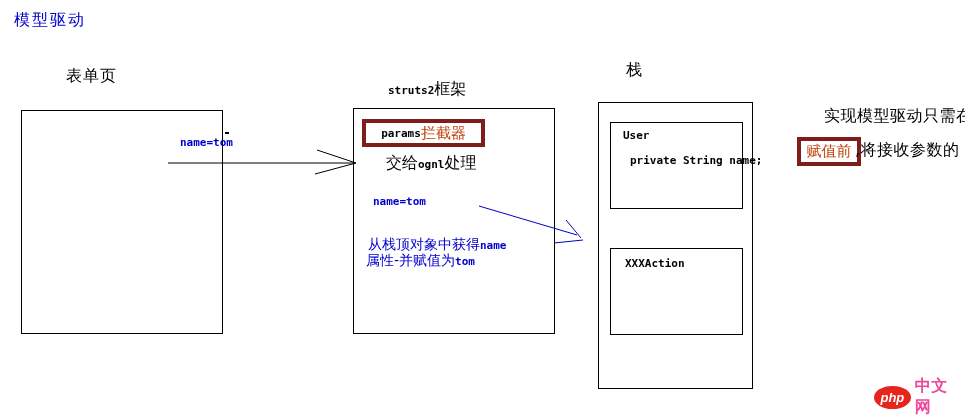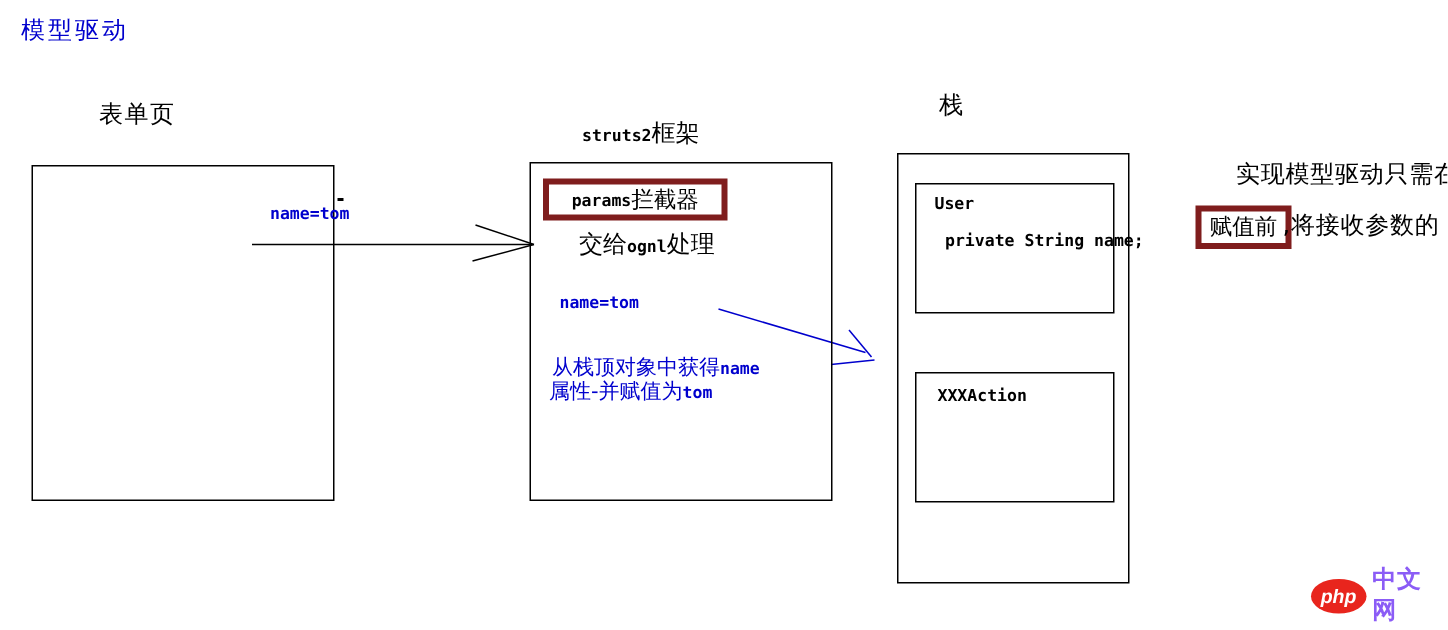--- a/index.html
+++ b/index.html
@@ -5,21 +5,21 @@
   html,body{margin:0;padding:0;background:#ffffff;}
   .canvas{
     position:relative;
     width:965px;height:420px;
     background:#ffffff;
     font-family:"DejaVu Sans",sans-serif;
     color:#000000;
     overflow:hidden;
   }
   .abs{position:absolute;}
-  .cn{font-family:"DejaVu Sans",sans-serif;font-size:15px;color:#000000;}
+  .cn{font-family:"DejaVu Sans",sans-serif;font-size:15px;color:#c2410c;}
   .cn16{font-family:"DejaVu Sans",sans-serif;font-size:16px;color:#000;}
   .mono{font-family:"DejaVu Sans Mono","Liberation Mono",monospace;font-weight:bold;font-size:11px;color:#000;}
   .blue{color:#0000cd;}
   .box{position:absolute;border:1px solid #000;background:transparent;}
   .bluebox{position:absolute;border:4px solid #7f1d1d;background:transparent;display:flex;align-items:center;justify-content:center;white-space:nowrap;}
   .overlay{position:absolute;left:0;top:0;pointer-events:none;}
   .nowrap{white-space:nowrap;}
 
   
   .page-title{left:14px;top:10px;font-size:16px;letter-spacing:2px;font-family:"DejaVu Sans",sans-serif;}
@@ -54,21 +54,21 @@
   .anno3{left:801px;top:170px;letter-spacing:0.5px;}
 
   
   .logo{left:874px;top:385px;width:90px;height:24px;display:flex;align-items:center;}
   .logo-bubble{
     width:37px;height:23px;background:#e8251d;border-radius:50%;
     display:flex;align-items:center;justify-content:center;
     color:#ffffff;font-style:italic;font-weight:bold;font-size:13px;
     font-family:Liberation Sans, sans-serif;
   }
-  .logo-suffix{margin-left:4px;font-size:16px;font-weight:bold;color:#8b5cf6;letter-spacing:0.5px;}
+  .logo-suffix{margin-left:4px;font-size:16px;font-weight:bold;color:#ec4899;letter-spacing:0.5px;}
 </style>
 </head>
 <body>
 
 <div class="canvas">
 
   <div class="abs page-title blue">模型驱动</div>
 
   <div class="abs cn16 form-label">表单页</div>
   <div class="box form-box"></div>

